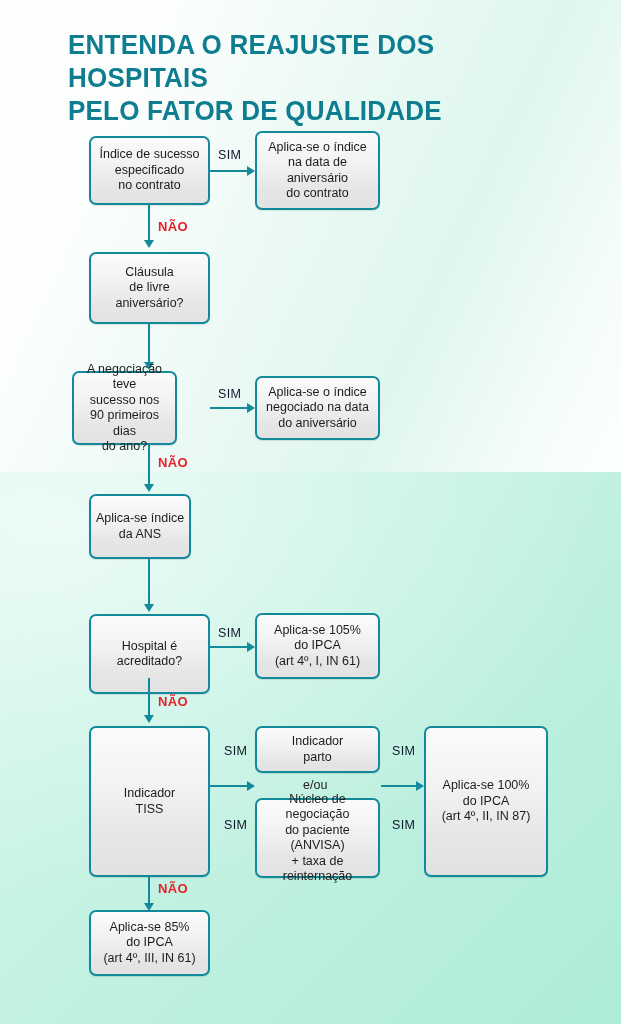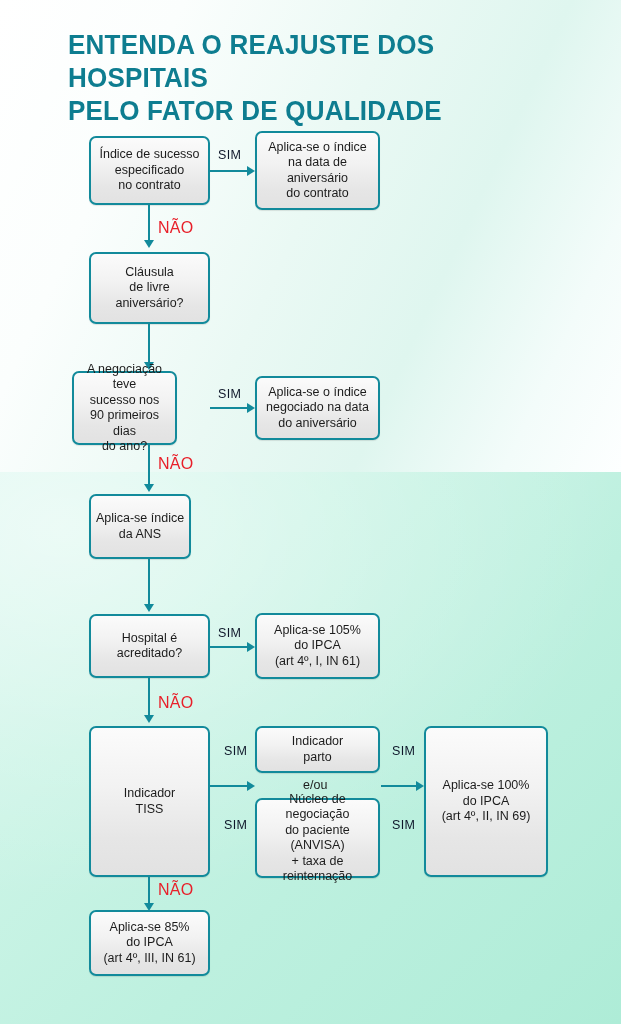--- a/index.html
+++ b/index.html
@@ -125,22 +125,22 @@
   .label-yes {
     position: absolute;
     color: #0f172a;
     font-size: 12.5px;
     font-weight: normal;
     letter-spacing: 0.3px;
   }
   .label-no {
     position: absolute;
     color: #e8202a;
-    font-size: 16px;
-    font-weight: normal;
+    font-size: 13px;
+    font-weight: bold;
     letter-spacing: 0.3px;
   }
   .label-or {
     position: absolute;
     color: #1c1c1c;
     font-size: 12.5px;
   }
 </style>
 </head>
 <body>
@@ -194,21 +194,21 @@
   <div class="line-v" style="left:148px; top:445px; height:44px;"></div>
   <div class="arrow-down" style="left:144px; top:484px;"></div>
   <div class="label-no" style="left:158px; top:455px;">NÃO</div>
 
   <div class="node" style="left:89px; top:494px; width:102px; height:65px;">Aplica-se índice
 da ANS</div>
 
   <div class="line-v" style="left:148px; top:559px; height:50px;"></div>
   <div class="arrow-down" style="left:144px; top:604px;"></div>
 
-  <div class="node" style="left:89px; top:614px; width:121px; height:64px;">Hospital é
+  <div class="node" style="left:89px; top:614px; width:121px; height:80px;">Hospital é
 acreditado?</div>
 
   <div class="node" style="left:255px; top:613px; width:125px; height:66px;">Aplica-se  105%
 do IPCA
 (art 4º, I, IN 61)</div>
 
   <div class="line-h" style="left:210px; top:646px; width:39px;"></div>
   <div class="arrow-right" style="left:247px; top:642px;"></div>
   <div class="label-yes" style="left:218px; top:626px;">SIM</div>
 
@@ -222,21 +222,21 @@
   <div class="node" style="left:255px; top:726px; width:125px; height:47px;">Indicador
 parto</div>
 
   <div class="node" style="left:255px; top:798px; width:125px; height:80px;">Núcleo de negociação
 do paciente (ANVISA)
 + taxa de
 reinternação</div>
 
   <div class="node" style="left:424px; top:726px; width:124px; height:151px;">Aplica-se 100%
 do IPCA
-(art 4º, II, IN 69)</div>
+(art 4º, II, IN 87)</div>
 
   <div class="line-h" style="left:210px; top:785px; width:39px;"></div>
   <div class="arrow-right" style="left:247px; top:781px;"></div>
 
   <div class="label-yes" style="left:224px; top:744px;">SIM</div>
   <div class="label-yes" style="left:224px; top:818px;">SIM</div>
 
   <div class="label-or" style="left:303px; top:778px;text-align:right;">e/ou</div>
 
   <div class="line-h" style="left:381px; top:785px; width:37px;"></div>

